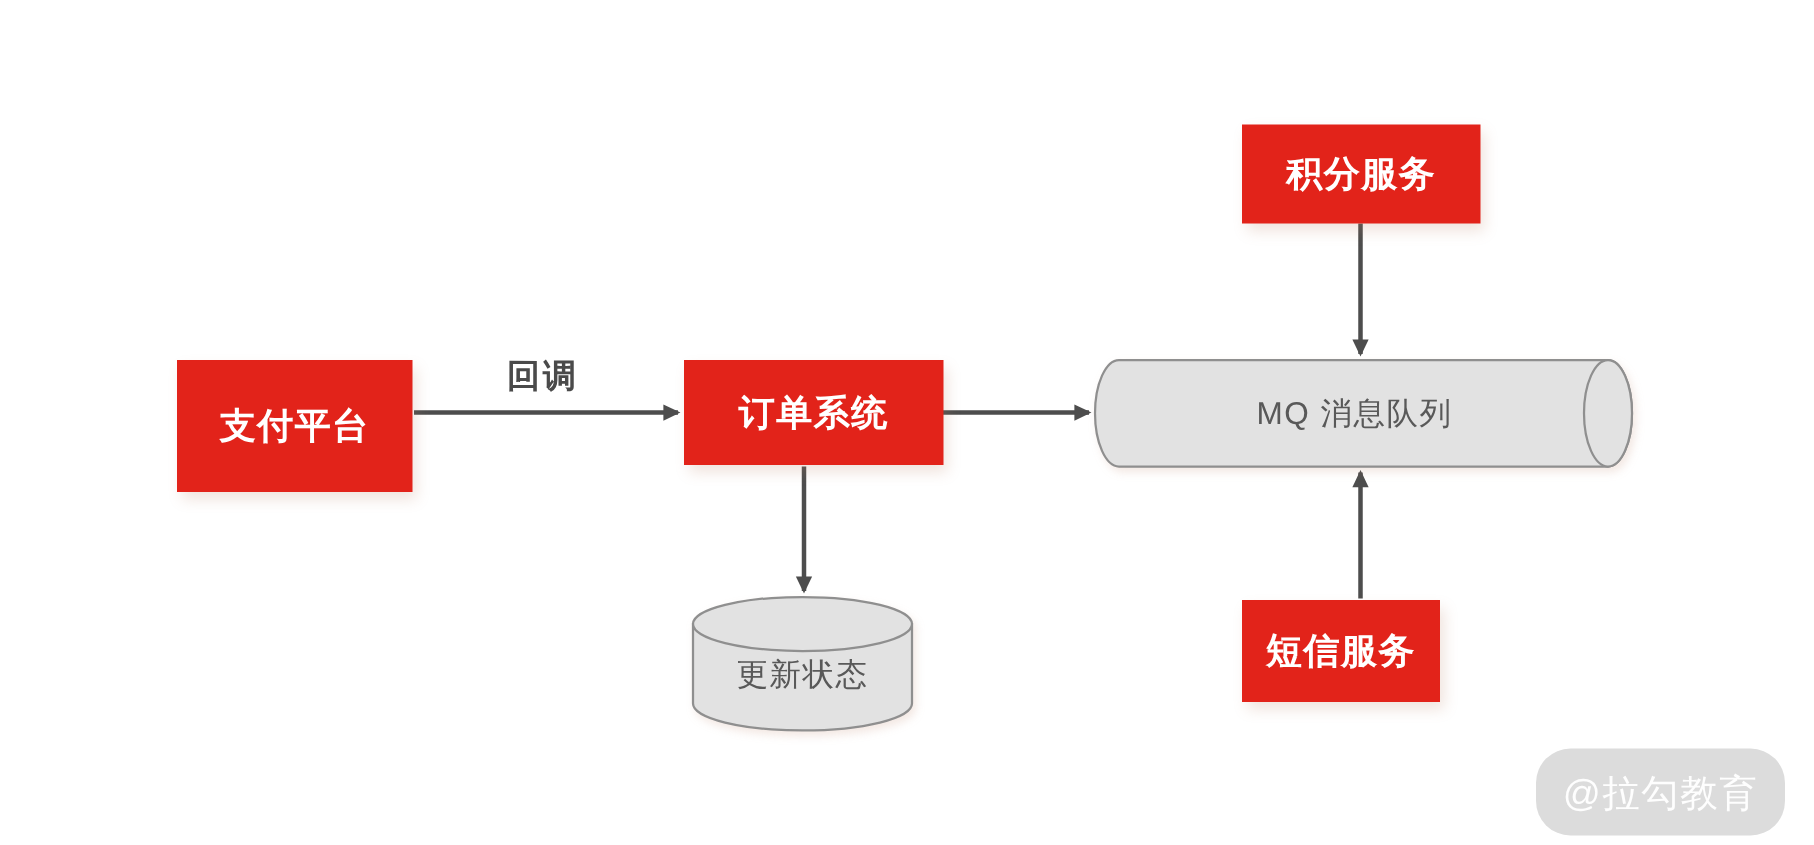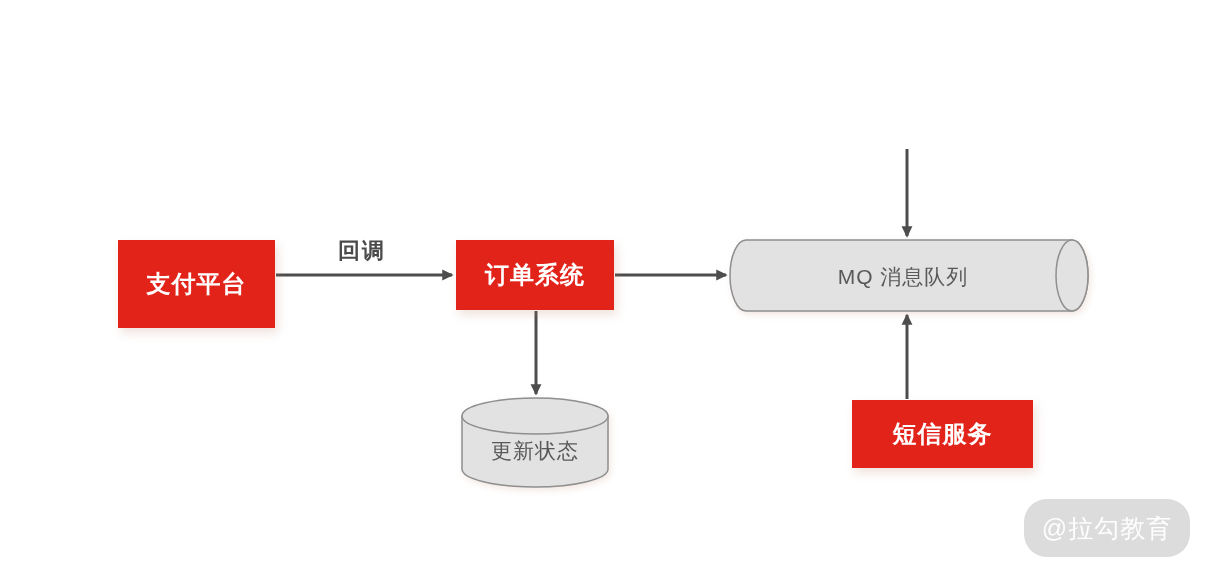--- a/index.html
+++ b/index.html
@@ -21,23 +21,23 @@
     display: flex;
     align-items: center;
     justify-content: center;
     color: #ffffff;
     font-size: 24px;
     font-weight: bold;
     letter-spacing: 1px;
     box-shadow: 3px 5px 9px rgba(187, 129, 102, 0.22);
   }
   .node-payment { left: 118px; top: 240px; width: 157px; height: 88px; }
-  .node-order   { left: 456px; top: 240px; width: 158px; height: 70px; }
+  .node-order   { left: 456px; top: 240px; width: 173px; height: 70px; }
   .node-points  { left: 828px; top: 83px;  width: 159px; height: 66px; }
-  .node-sms     { left: 852px; top: 400px; width: 181px; height: 68px; }
+  .node-sms     { left: 828px; top: 400px; width: 132px; height: 68px; }
   .edge-label {
     position: absolute;
     left: 312px; top: 236px;
     width: 100px;
     text-align: center;
     font-size: 22px;
     letter-spacing: 2px;
     font-weight: bold;
   }
   .cyl { filter: drop-shadow(2px 3px 3px rgba(187, 129, 102, 0.18)); }
@@ -83,20 +83,21 @@
       <path d="M 462 416 L 462 469 A 73 18 0 0 0 608 469 L 608 416 Z" stroke-width="1.5" fill="#e2e2e2" stroke="#8f8f8f"></path>
       <ellipse cx="535" cy="416" rx="73" ry="18" stroke-width="1.5" fill="#e2e2e2" stroke="#8f8f8f"></ellipse>
       <text class="cyl-text" x="535" y="450" text-anchor="middle" dominant-baseline="central" fill="#595959">更新状态</text>
     </g>
   </svg>
 
   <div class="node node-payment" style="background-color: rgb(226, 35, 26); color: rgb(255, 255, 255);">支付平台</div>
 
   <div class="node node-order" style="background-color: rgb(226, 35, 26); color: rgb(255, 255, 255);">订单系统</div>
 
+  <div class="node node-points" style="background-color: rgb(226, 35, 26); color: rgb(255, 255, 255);">积分服务</div>
 
   <div class="node node-sms" style="background-color: rgb(226, 35, 26); color: rgb(255, 255, 255);">短信服务</div>
 
   <div class="edge-label" style="color: rgb(74, 74, 74);">回调</div>
 
   <div class="watermark" style="background-color: rgb(220, 220, 220);">@拉勾教育</div>
 
 </div>
 
 </body></html>

